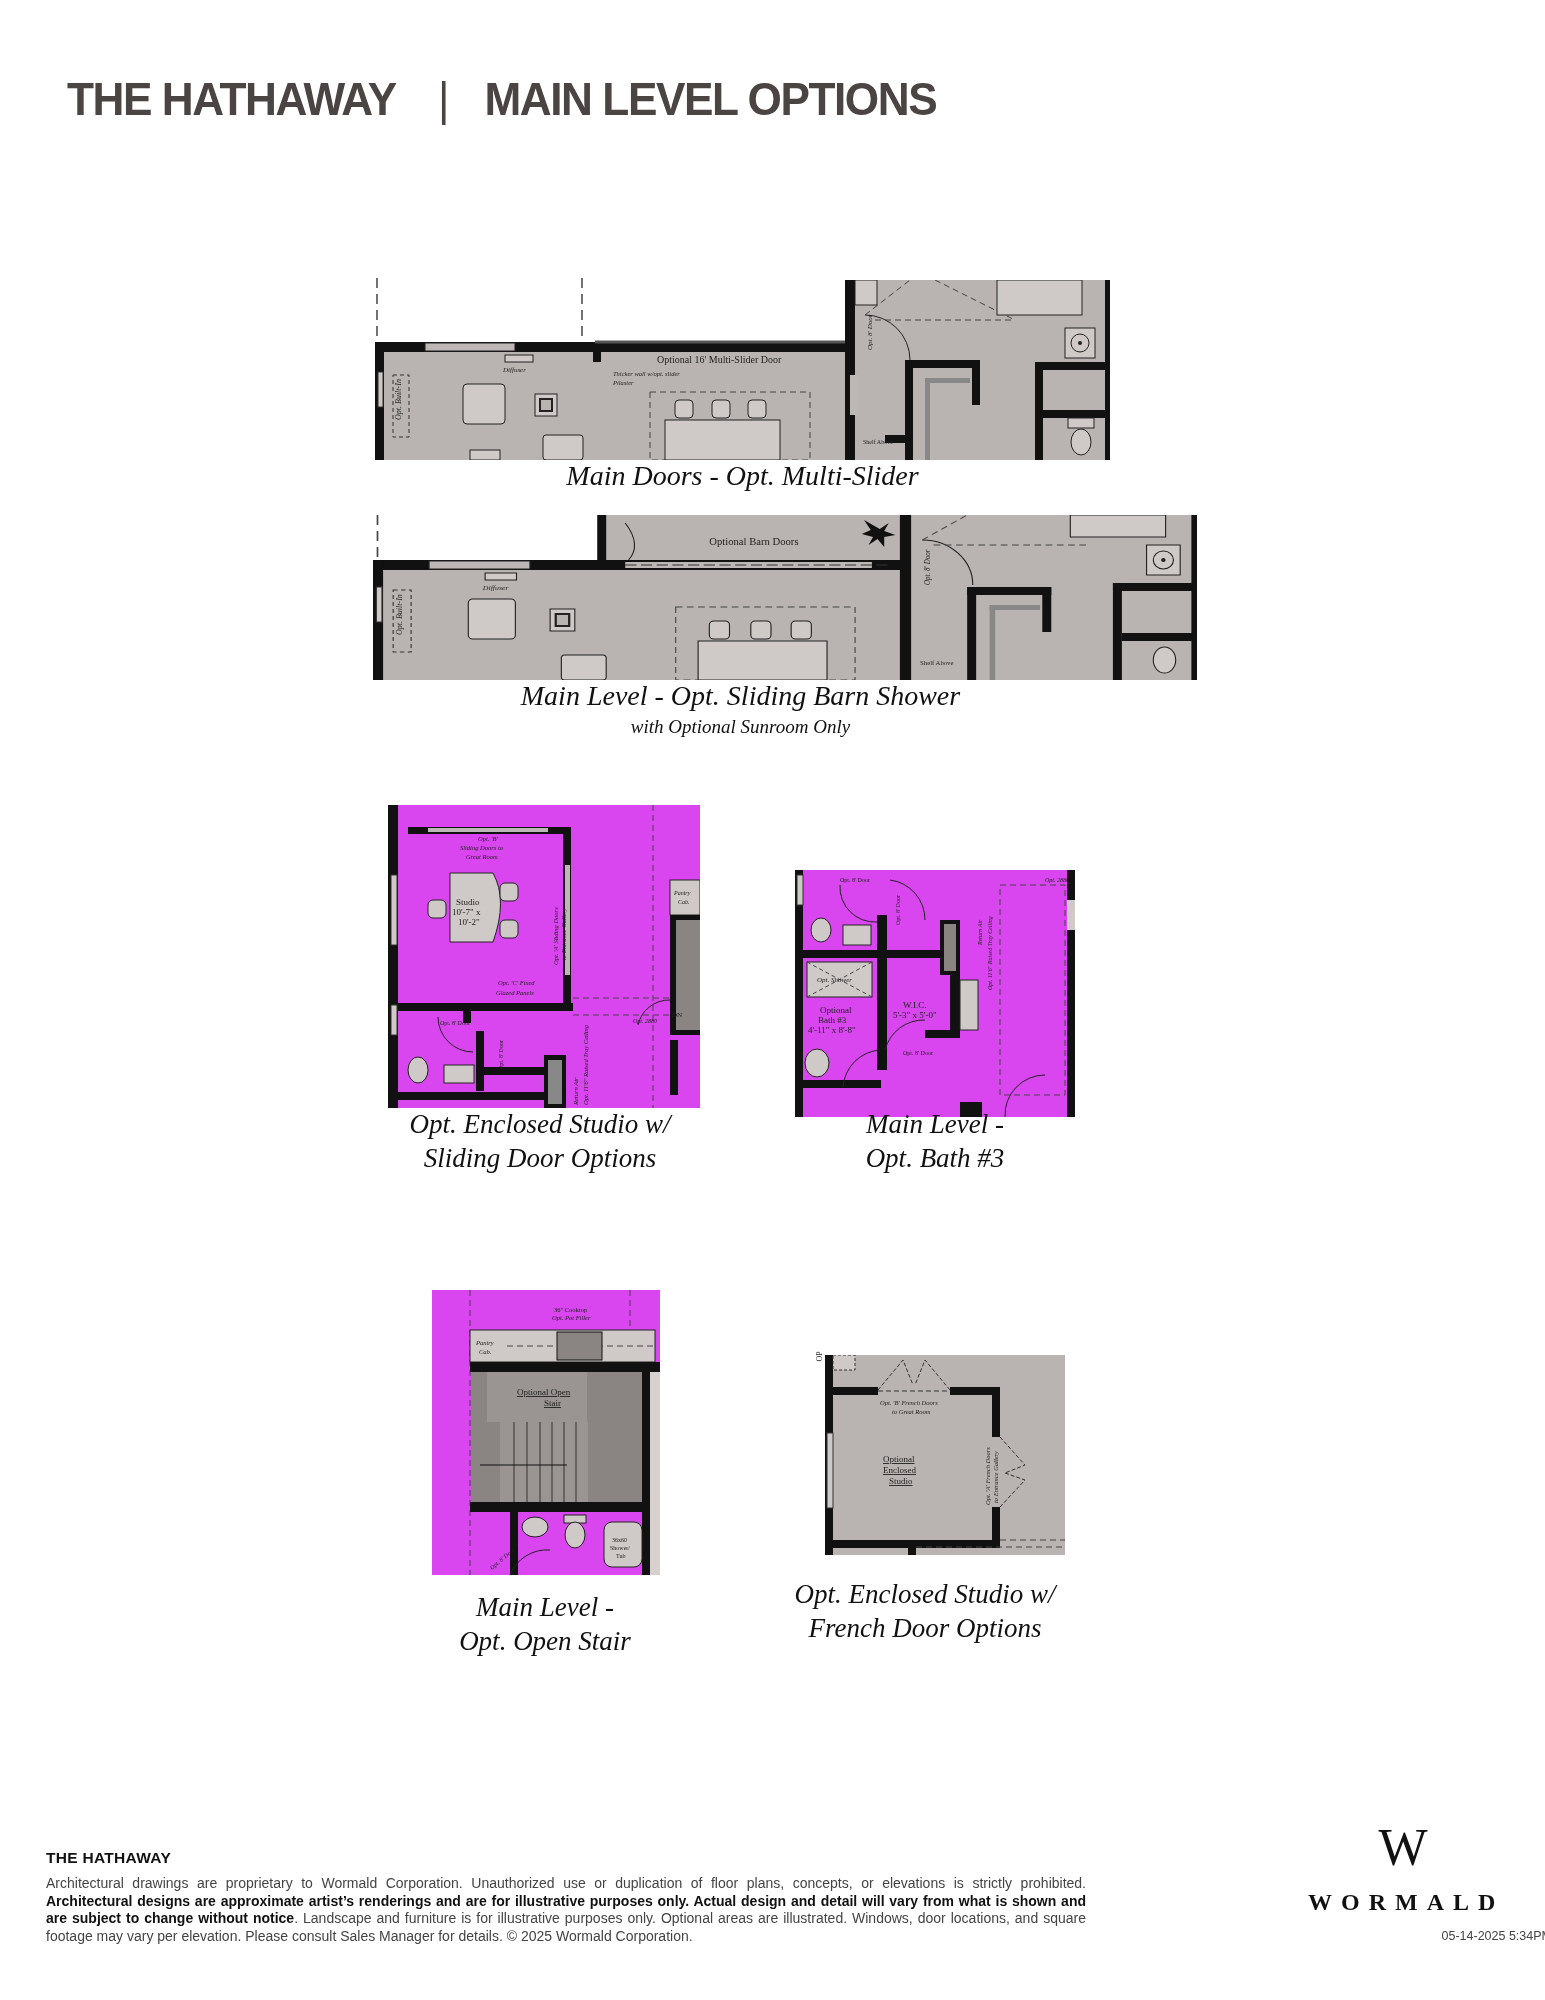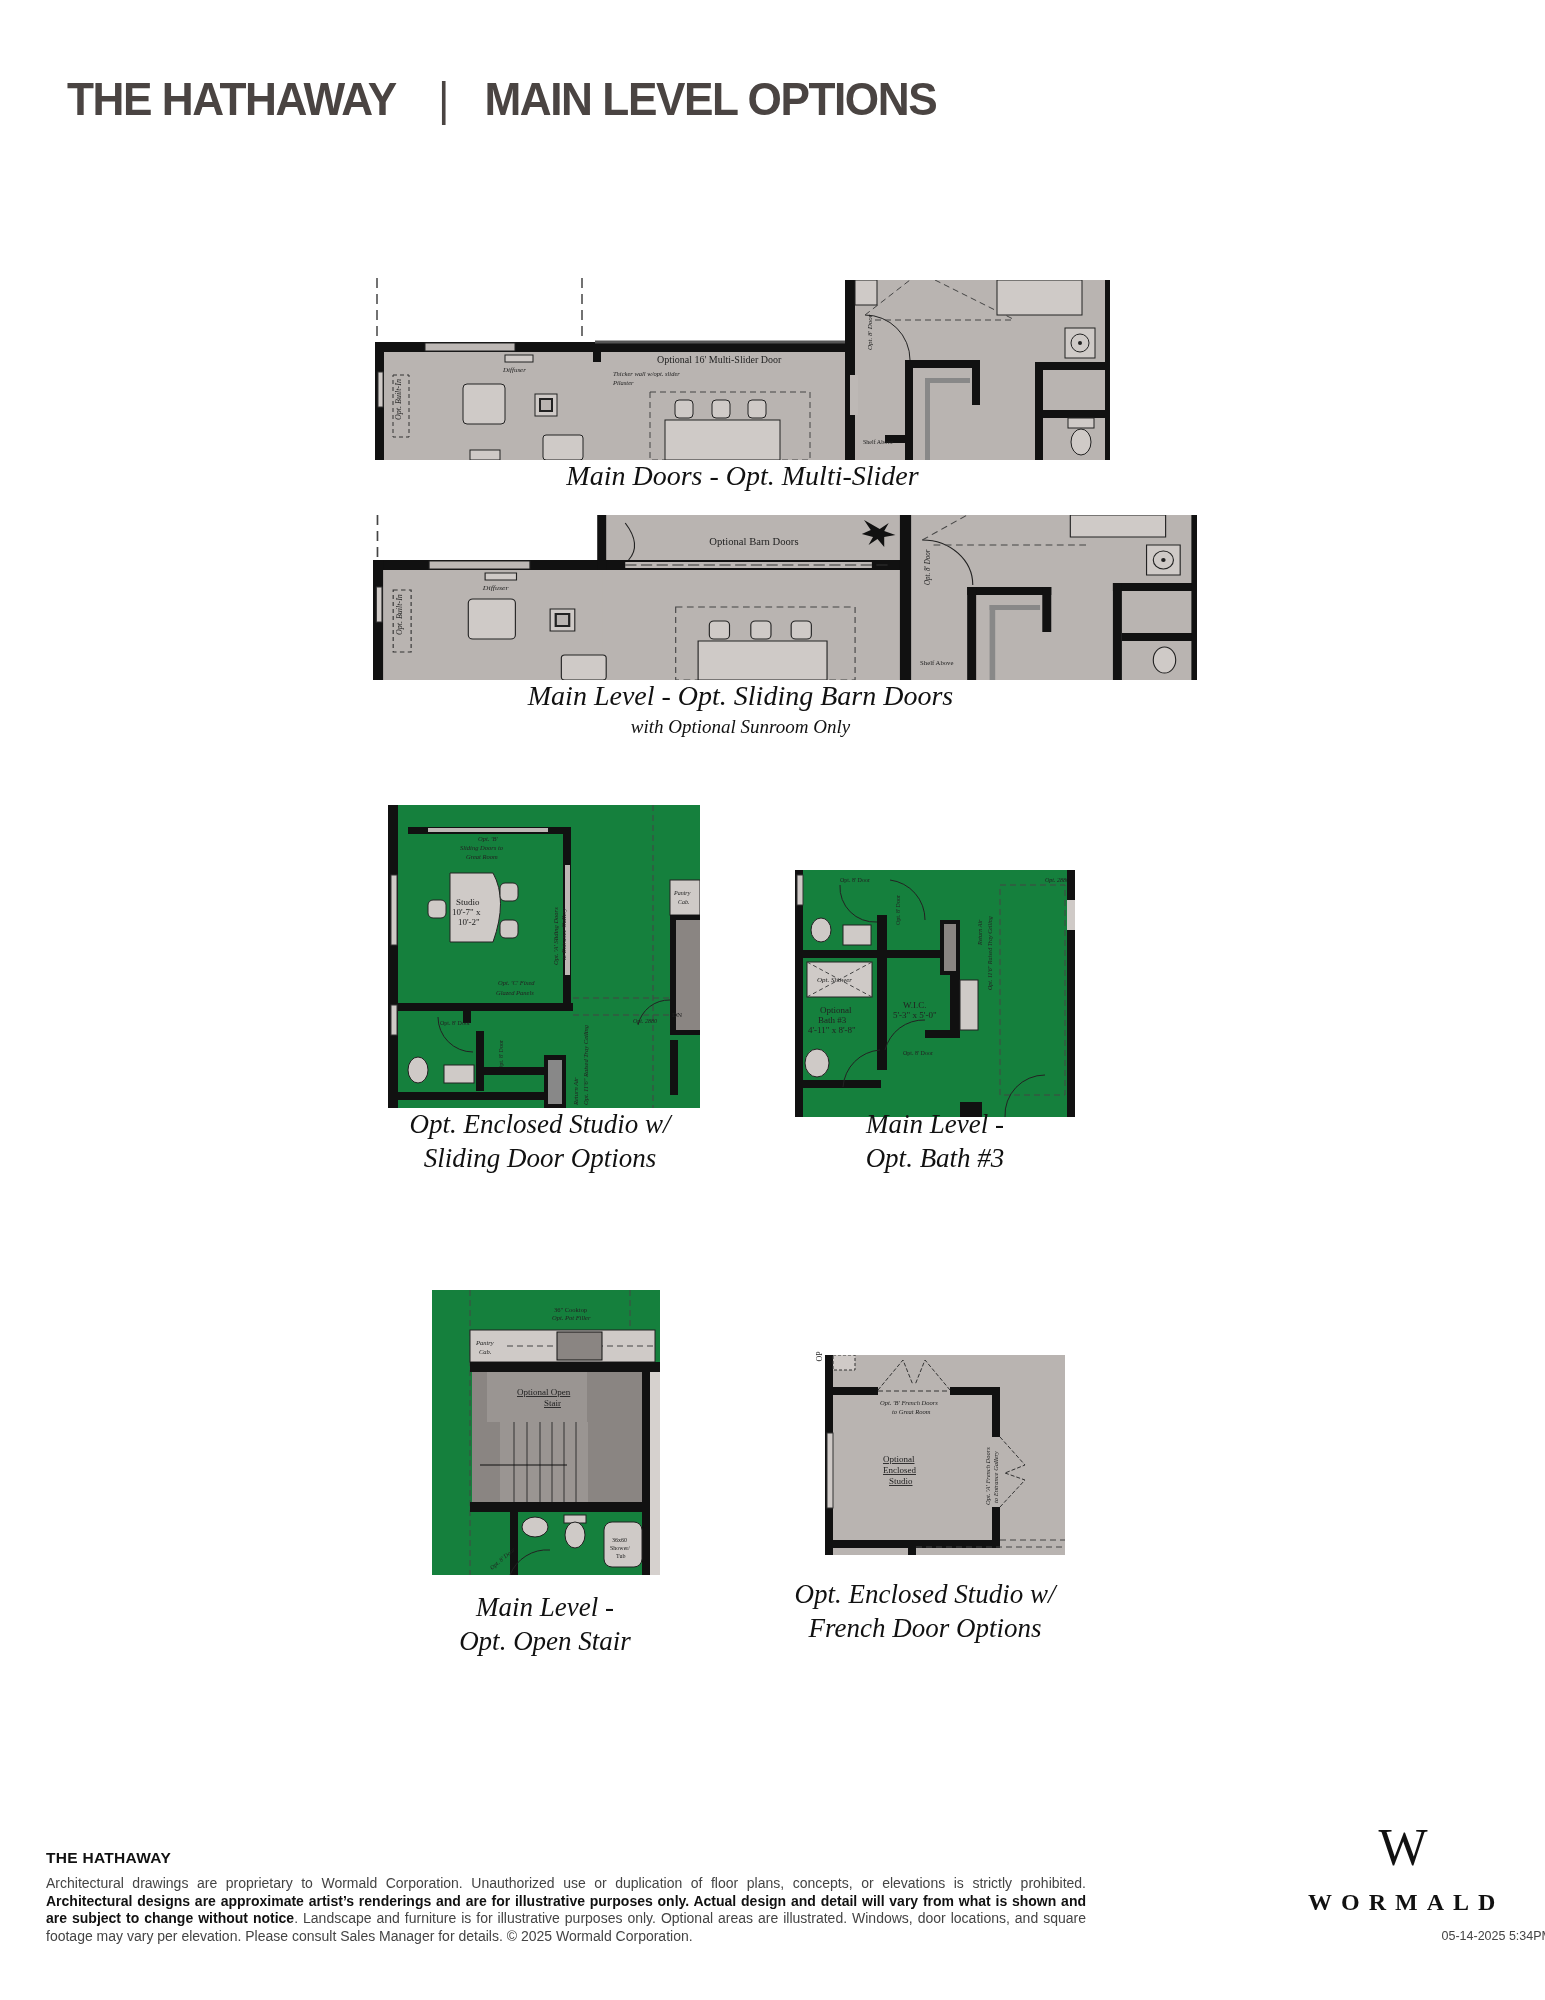--- a/index.html
+++ b/index.html
@@ -1,19 +1,19 @@
 <!DOCTYPE html>
 <html><head>
 <meta charset="utf-8">
 <style>
   html, body { margin:0; padding:0; background:#ffffff; }
   body { width:1545px; height:2000px; position:relative; overflow:hidden; font-family:"Liberation Sans", sans-serif; }
   .title { position:absolute; left:67px; top:72px; font-family:"Liberation Sans", sans-serif; font-weight:700; font-size:46px; color:#4a4442; letter-spacing:-1.5px; white-space:nowrap; transform:scaleX(0.96); transform-origin:left center; }
   .title .sep { display:inline-block; margin:0 38px 0 44px; font-weight:400; color:#4a4442; }
-  .plan { position:absolute; background:#15803d; overflow:hidden; }
+  .plan { position:absolute; background:#d946ef; overflow:hidden; }
   .plan svg { position:absolute; left:0; top:0; width:100%; height:100%; }
   .caption { position:absolute; font-family:"Liberation Serif", serif; font-style:italic; color:#111; text-align:center; white-space:nowrap; }
   .footer-title { position:absolute; left:46px; top:1849px; font-family:"Liberation Sans", sans-serif; font-weight:700; font-size:15.5px; color:#111; letter-spacing:0.3px; }
   .footer-text { position:absolute; left:46px; top:1875px; width:1040px; font-family:"Liberation Sans", sans-serif; font-size:14px; line-height:17.5px; color:#444; text-align:justify; }
   .footer-text b { color:#111; font-weight:700; }
   .logo-w { position:absolute; left:1338px; top:1822px; width:130px; text-align:center; font-family:"Liberation Serif", serif; font-size:52px; color:#111; line-height:1; }
   .logo-name { position:absolute; left:1308px; top:1889px; width:190px; text-align:center; font-family:"Liberation Serif", serif; font-size:24px; letter-spacing:9px; color:#111; font-weight:700; }
   .timestamp { position:absolute; left:1372px; top:1929px; width:180px; text-align:right; font-family:"Liberation Sans", sans-serif; font-size:12.5px; color:#444; }
   .lbl { font-family:"Liberation Serif", serif; font-style:italic; fill:#222; }
   .lblr { font-family:"Liberation Serif", serif; fill:#222; }
@@ -133,21 +133,21 @@
       <circle cx="705" cy="45" r="9" fill="none" stroke="#222"></circle>
       <circle cx="705" cy="45" r="2" fill="#222"></circle>
       <rect x="622" y="0" width="85" height="22" fill="#cfcac7" stroke="#222"></rect>
       <rect x="660" y="68" width="75" height="8" fill="#111"></rect>
       <rect x="660" y="68" width="8" height="97" fill="#111"></rect>
       <rect x="668" y="118" width="67" height="8" fill="#111"></rect>
       <ellipse cx="706" cy="145" rx="10" ry="13" fill="#cfcac7" stroke="#222"></ellipse>
       <rect x="730" y="0" width="5" height="165" fill="#111"></rect>
     </svg>
   </div>
-  <div class="caption" style="left:373px;top:680px;width:735px;font-size:28px;">Main  Level - Opt. Sliding Barn Doors</div>
+  <div class="caption" style="left:373px;top:680px;width:735px;font-size:28px;">Main  Level - Opt. Sliding Barn Shower</div>
   <div class="caption" style="left:373px;top:716px;width:735px;font-size:19px;">with Optional Sunroom Only</div>
 </div>
 
 <div>
   <div class="plan" style="left:388px;top:805px;width:312px;height:303px;">
     <svg viewBox="0 0 312 303" preserveAspectRatio="none">
       <rect x="0" y="0" width="10" height="303" fill="#111"></rect>
       <rect x="3" y="70" width="6" height="70" fill="#cfcac7" stroke="#333"></rect>
       <rect x="3" y="200" width="6" height="30" fill="#cfcac7" stroke="#333"></rect>
       <rect x="20" y="22" width="162" height="7" fill="#111"></rect>

